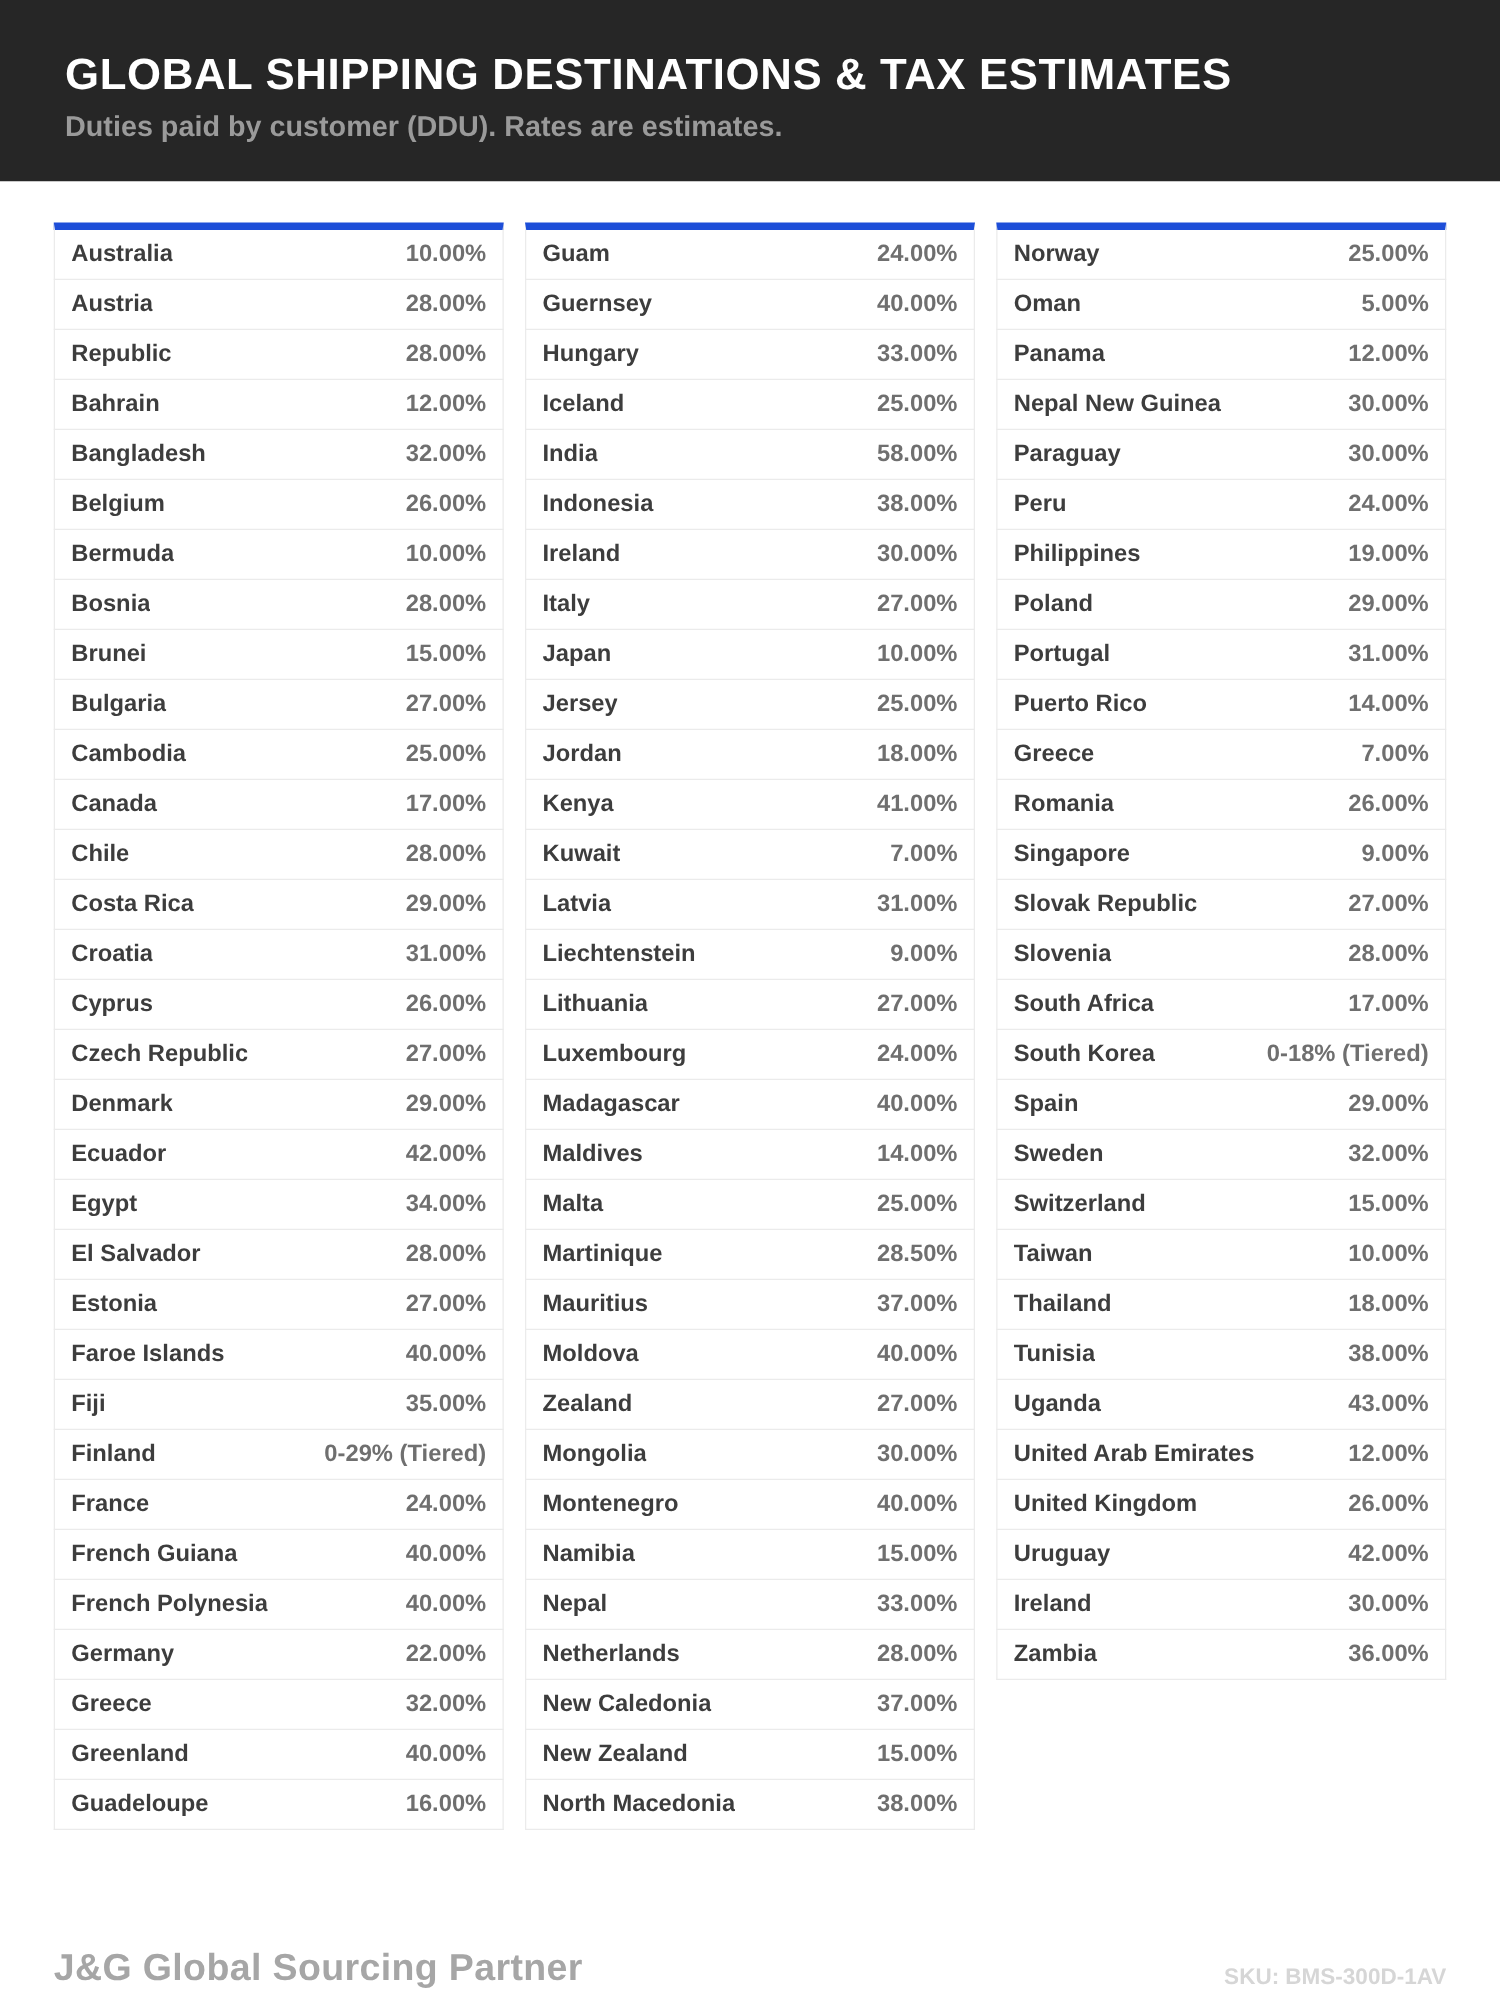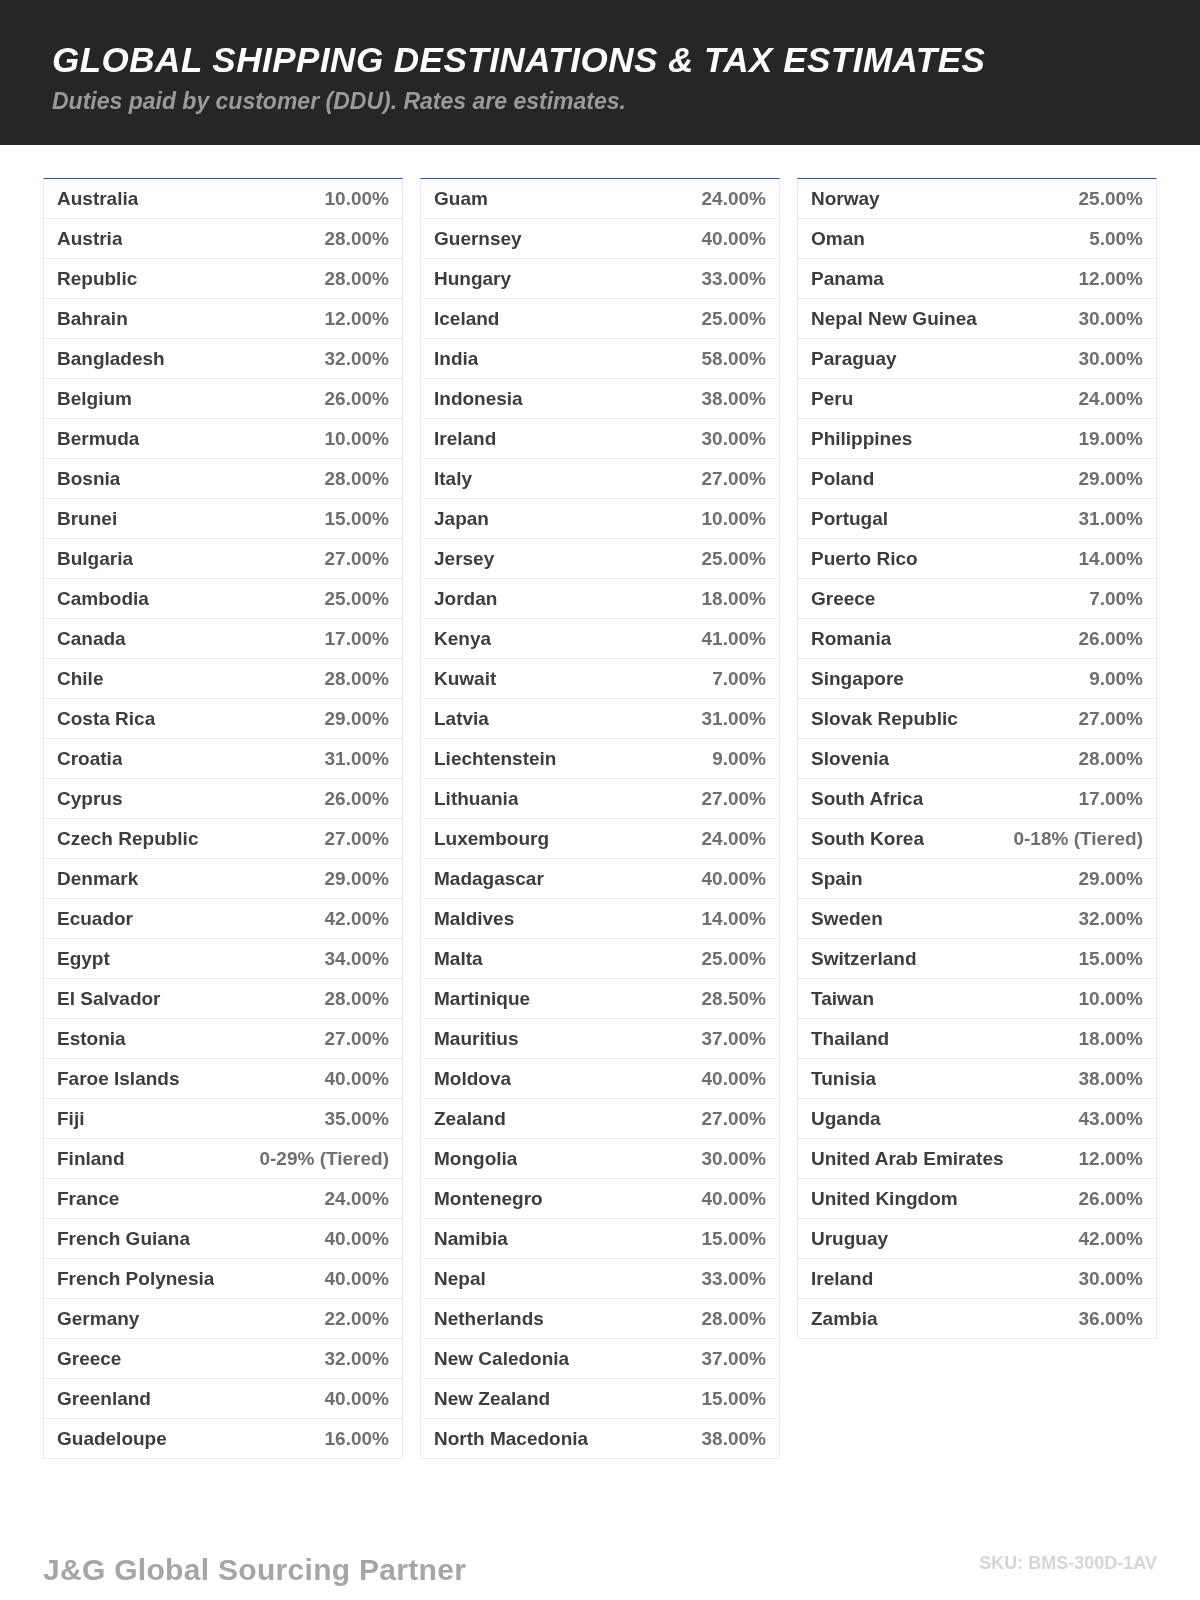--- a/index.html
+++ b/index.html
@@ -9,21 +9,20 @@
     width: 1200px;
     height: 1600px;
     overflow: hidden;
     font-family: "Liberation Sans", "DejaVu Sans", sans-serif;
   }
   .header {
     background: #262626;
     padding: 40px 52px 30px 52px;
     box-sizing: border-box;
     height: 145px;
-    font-style: italic;
   }
   .header-title {
     color: #ffffff;
     font-size: 35px;
     font-weight: 800;
     letter-spacing: 0.5px;
     line-height: 40px;
     white-space: nowrap;
   }
   .header-subtitle {
@@ -48,41 +47,41 @@
     justify-content: space-between;
     align-items: center;
     height: 39px;
     padding: 0 13px;
     background: #ffffff;
     border: 1px solid #ebebeb;
     border-top: 0;
     box-sizing: content-box;
   }
   .col .row:first-child {
-    border-top: 1px solid #1d4ed8;
+    border-top: 6px solid #1d4ed8;
   }
   .country {
     font-size: 19px;
     font-weight: 700;
     color: #3d3d3d;
     white-space: nowrap;
     overflow: hidden;
   }
   .rate {
     font-size: 19px;
     font-weight: 700;
     color: #6f6f6f;
     white-space: nowrap;
     margin-left: 8px;
   }
   .footer {
     margin: 94px 43px 0 43px;
     display: flex;
     justify-content: space-between;
-    align-items: flex-start;
+    align-items: flex-end;
   }
   .brand {
     color: #a6a6a6;
     font-size: 30px;
     font-weight: 800;
     letter-spacing: 0.3px;
   }
   .sku {
     color: #d6d6d6;
     font-size: 18px;

